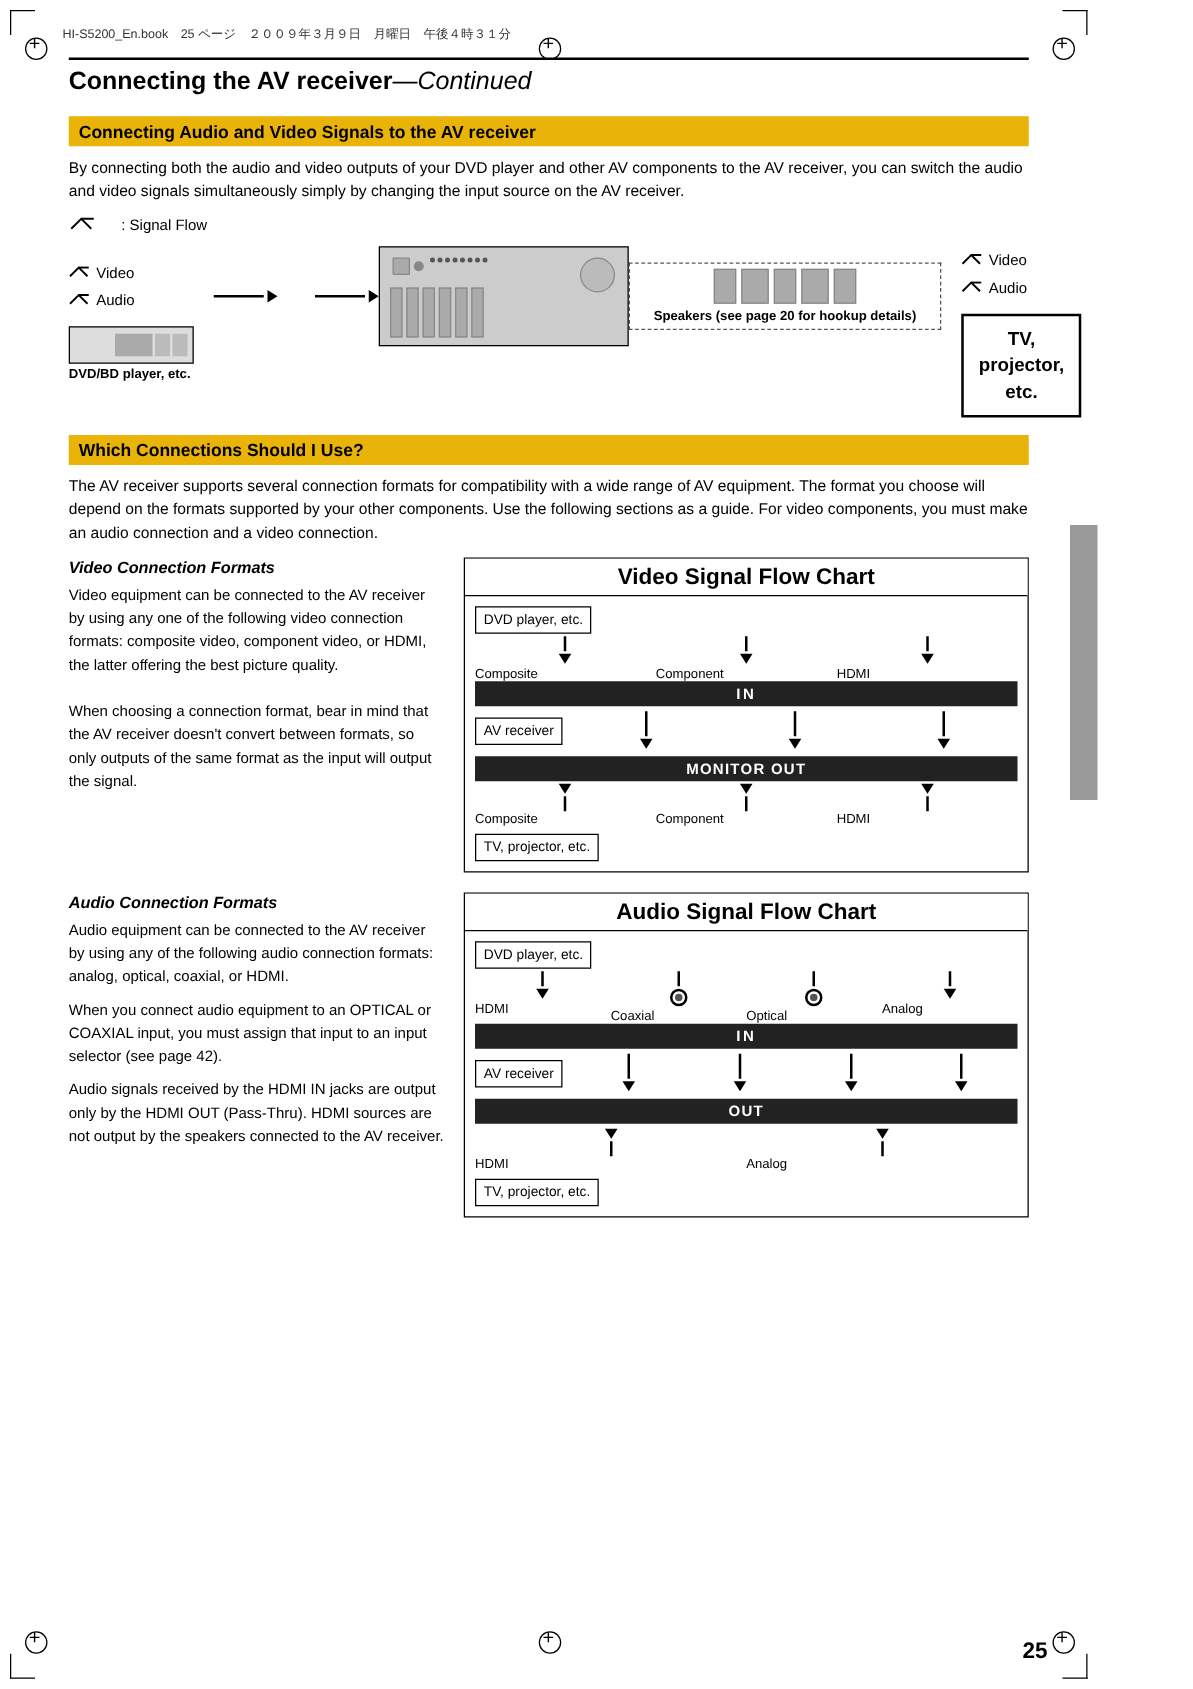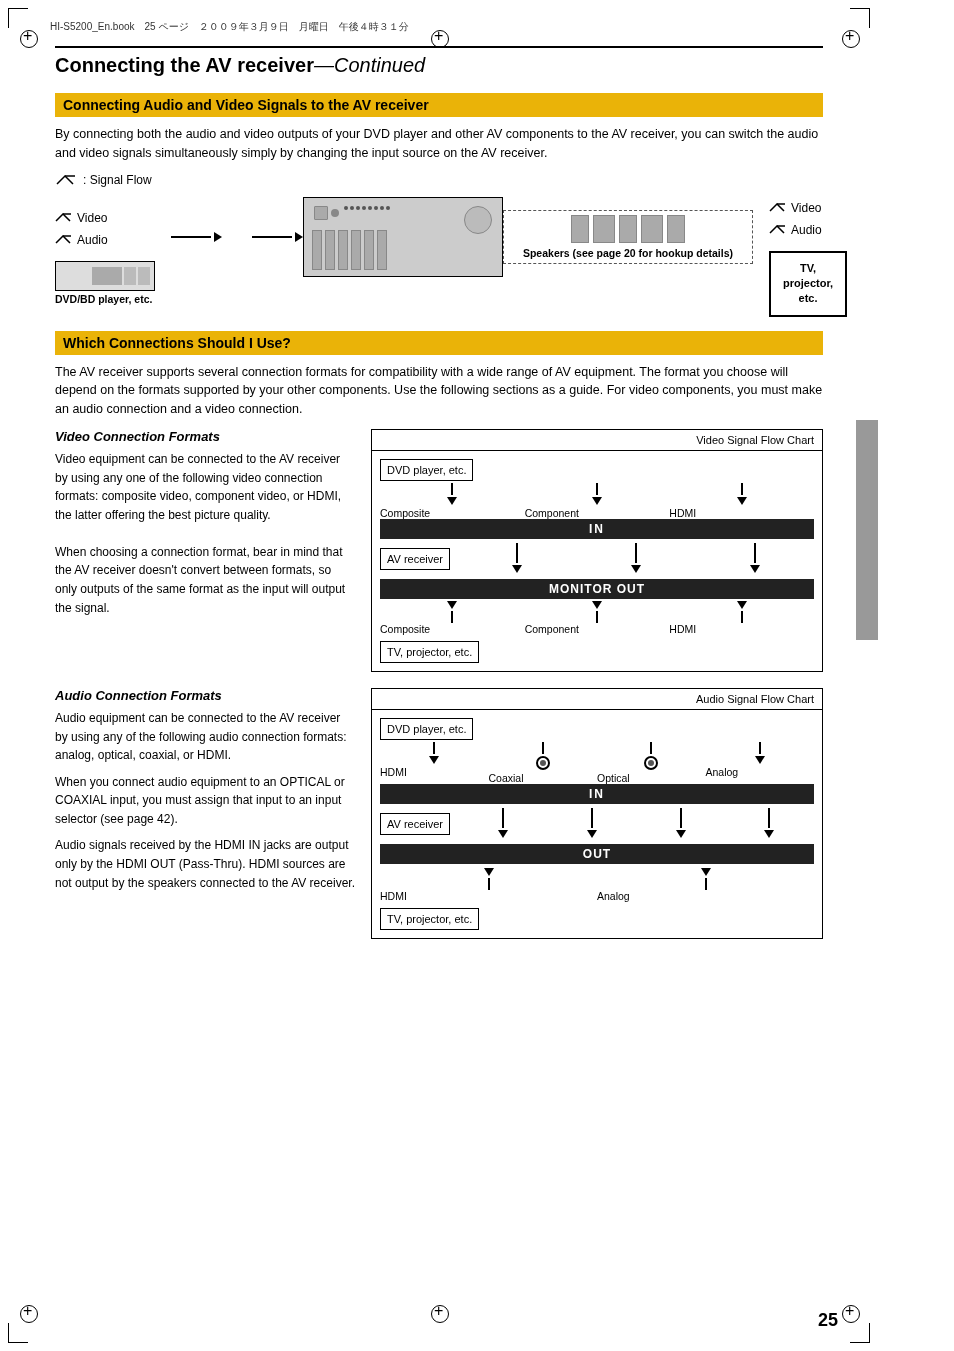--- a/index.html
+++ b/index.html
@@ -113,23 +113,23 @@
       flex: 1;
     }
 
     
     .flow-chart-container {
       border: 1.5px solid #000;
       padding: 0;
       font-size: 11.5px;
     }
     .flow-chart-title {
-      text-align: right;
-      font-weight: normal;
-      font-size: 11px;
+      text-align: center;
+      font-weight: bold;
+      font-size: 18px;
       background: #fff;
       border-bottom: 1.5px solid #000;
       padding: 4px 8px;
     }
 
     
     .video-flow {
       padding: 8px;
     }
     .arrow-down-sm {
@@ -154,21 +154,21 @@
       position: absolute;
       bottom: 20px;
       right: 40px;
       font-size: 18px;
       font-weight: bold;
     }
 
     .tv-box {
       border: 2px solid #000;
       padding: 8px 12px;
-      font-size: 11px;
+      font-size: 15px;
       font-weight: bold;
       text-align: center;
       background: #fff;
     }
     .fc-device-rect {
       border: 1.5px solid #000;
       padding: 4px 6px;
       font-weight: normal;
       font-size: 11px;
       display: inline-block;
@@ -292,21 +292,21 @@
         <span>Connecting the AV receiver</span><em>—Continued</em>
       </div>
     </div>
 
     <div class="section-box">Connecting Audio and Video Signals to the AV receiver</div>
 
     <div class="body-text">By connecting both the audio and video outputs of your DVD player and other AV components to the AV receiver, you can switch the audio and video signals simultaneously simply by changing the input source on the AV receiver.</div>
 
     <div style="margin: 0 10px 14px 10px; position: relative;">
 
-      <div style="display:flex; align-items:center; gap:6px; margin-bottom:4px; font-size:12px;">
+      <div style="display:flex; gap:20px; margin-bottom:4px; font-size:12px;">
         <svg width="22" height="12" viewBox="0 0 22 12">
           <polyline points="2,10 10,2 18,10" fill="none" stroke="#000" stroke-width="1.5"></polyline>
           <line x1="10" y1="2" x2="20" y2="2" stroke="#000" stroke-width="1.5"></line>
         </svg>
         <span>: Signal Flow</span>
       </div>
 
       <div style="display:flex; gap:16px; align-items:flex-start;">
 
         <div style="display:flex; flex-direction:column; gap:4px; margin-top:20px;">

